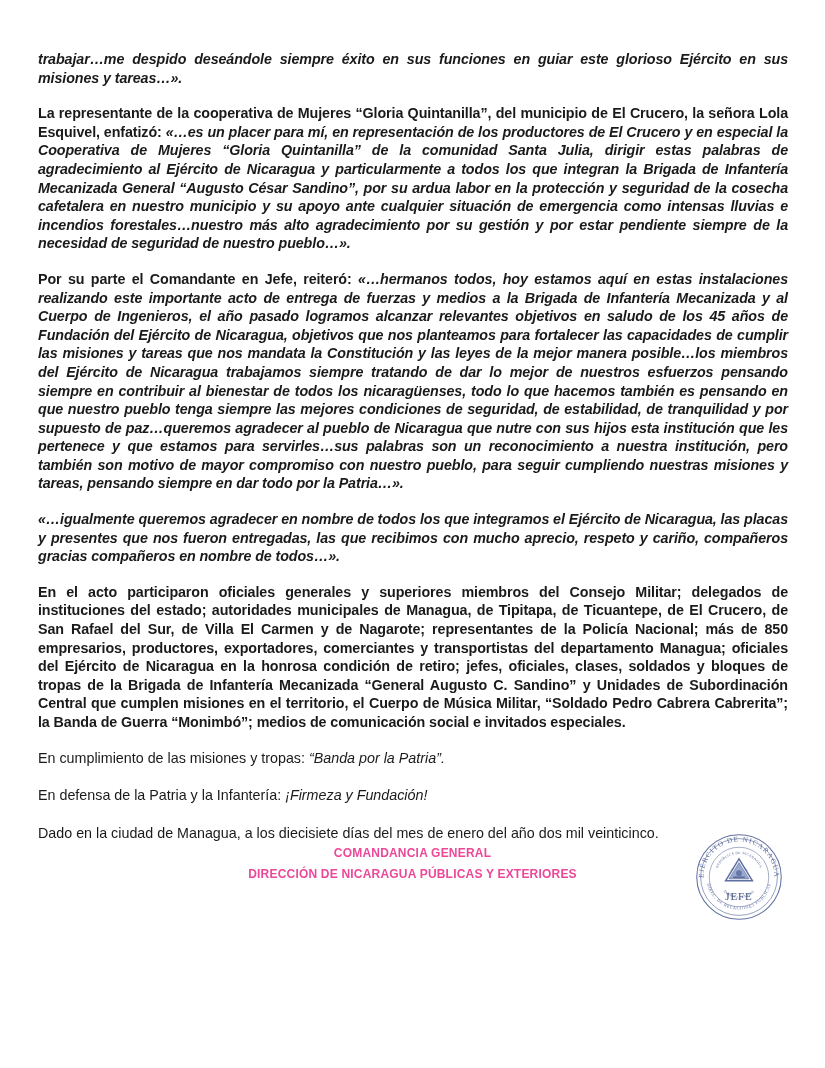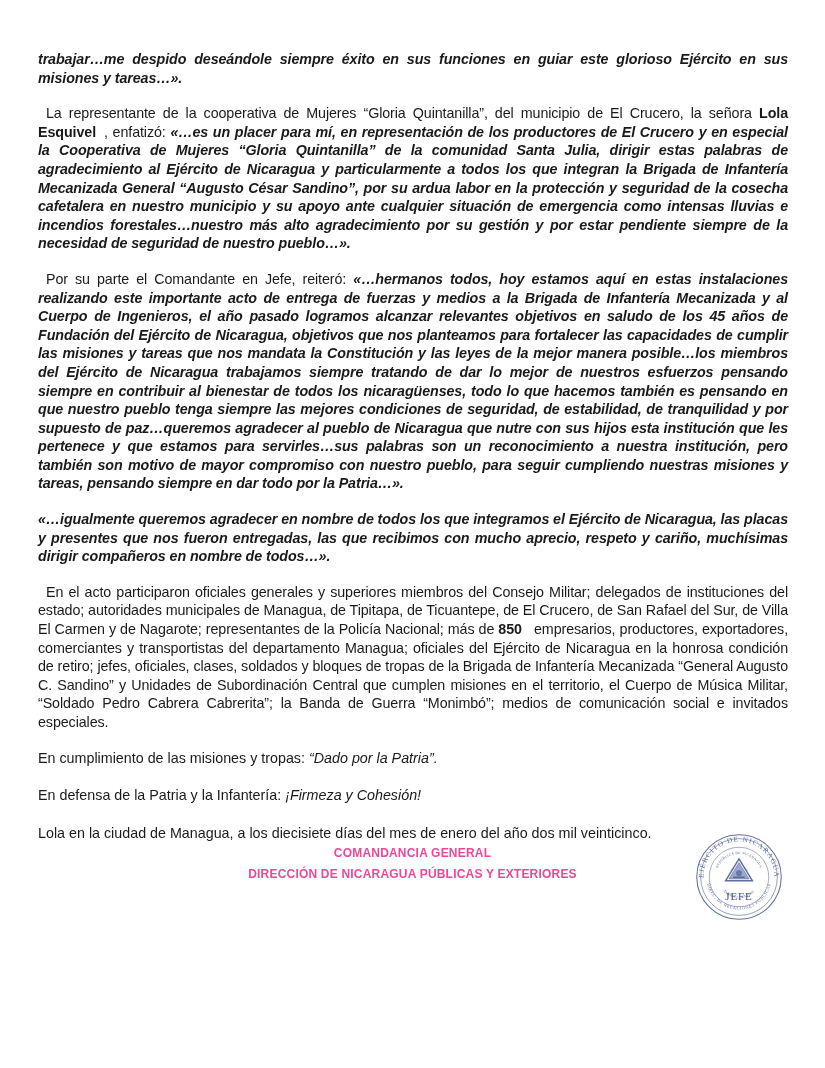--- a/index.html
+++ b/index.html
@@ -39,22 +39,21 @@
   }
   .para em.q {
     font-weight: bold;
   }
   .para strong.b {
     font-weight: bold;
     font-style: normal;
   }
   .para .lead {
     font-style: normal;
-    font-weight: normal;
-    margin-left: 8px;
+    font-weight: bold;
   }
   .closing {
     margin: 0 0 19px 0;
     font-size: 14.3px;
     line-height: 18.6px;
     color: #1a1a1a;
     text-align: left;
   }
   .signature {
     position: absolute;
@@ -91,37 +90,37 @@
 
     <p class="para">
       <span class="lead">La representante de la cooperativa de Mujeres “Gloria Quintanilla”, del municipio de El Crucero, la señora </span><strong class="b">Lola Esquivel</strong><span class="lead">, enfatizó: </span><em class="q">«…es un placer para mí, en representación de los productores de El Crucero y en especial la Cooperativa de Mujeres “Gloria Quintanilla” de la comunidad Santa Julia, dirigir estas palabras de agradecimiento al Ejército de Nicaragua y particularmente a todos los que integran la Brigada de Infantería Mecanizada General “Augusto César Sandino”, por su ardua labor en la protección y seguridad de la cosecha cafetalera en nuestro municipio y su apoyo ante cualquier situación de emergencia como intensas lluvias e incendios forestales…nuestro más alto agradecimiento por su gestión y por estar pendiente siempre de la necesidad de seguridad de nuestro pueblo…».</em>
     </p>
 
     <p class="para">
       <span class="lead">Por su parte el Comandante en Jefe, reiteró: </span><em class="q">«…hermanos todos, hoy estamos aquí en estas instalaciones realizando este importante acto de entrega de fuerzas y medios a la Brigada de Infantería Mecanizada y al Cuerpo de Ingenieros, el año pasado logramos alcanzar relevantes objetivos en saludo de los 45 años de Fundación del Ejército de Nicaragua, objetivos que nos planteamos para fortalecer las capacidades de cumplir las misiones y tareas que nos mandata la Constitución y las leyes de la mejor manera posible…los miembros del Ejército de Nicaragua trabajamos siempre tratando de dar lo mejor de nuestros esfuerzos pensando siempre en contribuir al bienestar de todos los nicaragüenses, todo lo que hacemos también es pensando en que nuestro pueblo tenga siempre las mejores condiciones de seguridad, de estabilidad, de tranquilidad y por supuesto de paz…queremos agradecer al pueblo de Nicaragua que nutre con sus hijos esta institución que les pertenece y que estamos para servirles…sus palabras son un reconocimiento a nuestra institución, pero también son motivo de mayor compromiso con nuestro pueblo, para seguir cumpliendo nuestras misiones y tareas, pensando siempre en dar todo por la Patria…».</em>
     </p>
 
     <p class="para quote">
-      <span>«…igualmente queremos agradecer en nombre de todos los que integramos el Ejército de Nicaragua, las placas y presentes que nos fueron entregadas, las que recibimos con mucho aprecio, respeto y cariño, muchísimas dirigir compañeros en nombre de todos…».</span>
+      <span>«…igualmente queremos agradecer en nombre de todos los que integramos el Ejército de Nicaragua, las placas y presentes que nos fueron entregadas, las que recibimos con mucho aprecio, respeto y cariño, compañeros gracias compañeros en nombre de todos…».</span>
     </p>
 
     <p class="para">
       <span class="lead">En el acto participaron oficiales generales y superiores miembros del Consejo Militar; delegados de instituciones del estado; autoridades municipales de Managua, de Tipitapa, de Ticuantepe, de El Crucero, de San Rafael del Sur, de Villa El Carmen y de Nagarote; representantes de la Policía Nacional; más de </span><strong class="b">850</strong><span class="lead"> empresarios, productores, exportadores, comerciantes y transportistas del departamento Managua; oficiales del Ejército de Nicaragua en la honrosa condición de retiro; jefes, oficiales, clases, soldados y bloques de tropas de la Brigada de Infantería Mecanizada “General Augusto C. Sandino” y Unidades de Subordinación Central que cumplen misiones en el territorio, el Cuerpo de Música Militar, “Soldado Pedro Cabrera Cabrerita”; la Banda de Guerra “Monimbó”; medios de comunicación social e invitados especiales.</span>
     </p>
 
     <p class="closing">
-      <span>En cumplimiento de las misiones y tropas:  </span><em class="q">“Dado por la Patria”.</em>
+      <span>En cumplimiento de las misiones y tropas:  </span><em class="q">“Banda por la Patria”.</em>
     </p>
 
     <p class="closing">
-      <span>En defensa de la Patria y la Infantería: </span><em class="q">¡Firmeza y Cohesión!</em>
+      <span>En defensa de la Patria y la Infantería: </span><em class="q">¡Firmeza y Fundación!</em>
     </p>
 
     <p class="closing">
-      <span>Lola en la ciudad de Managua, a los diecisiete días del mes de enero del año dos mil veinticinco.</span>
+      <span>Dado en la ciudad de Managua, a los diecisiete días del mes de enero del año dos mil veinticinco.</span>
     </p>
 
   </div>
 
   <div class="signature">
     <span class="sig-line">COMANDANCIA GENERAL</span>
     <span class="sig-line">DIRECCIÓN DE NICARAGUA PÚBLICAS Y EXTERIORES</span>
   </div>
 
   <div class="seal">

